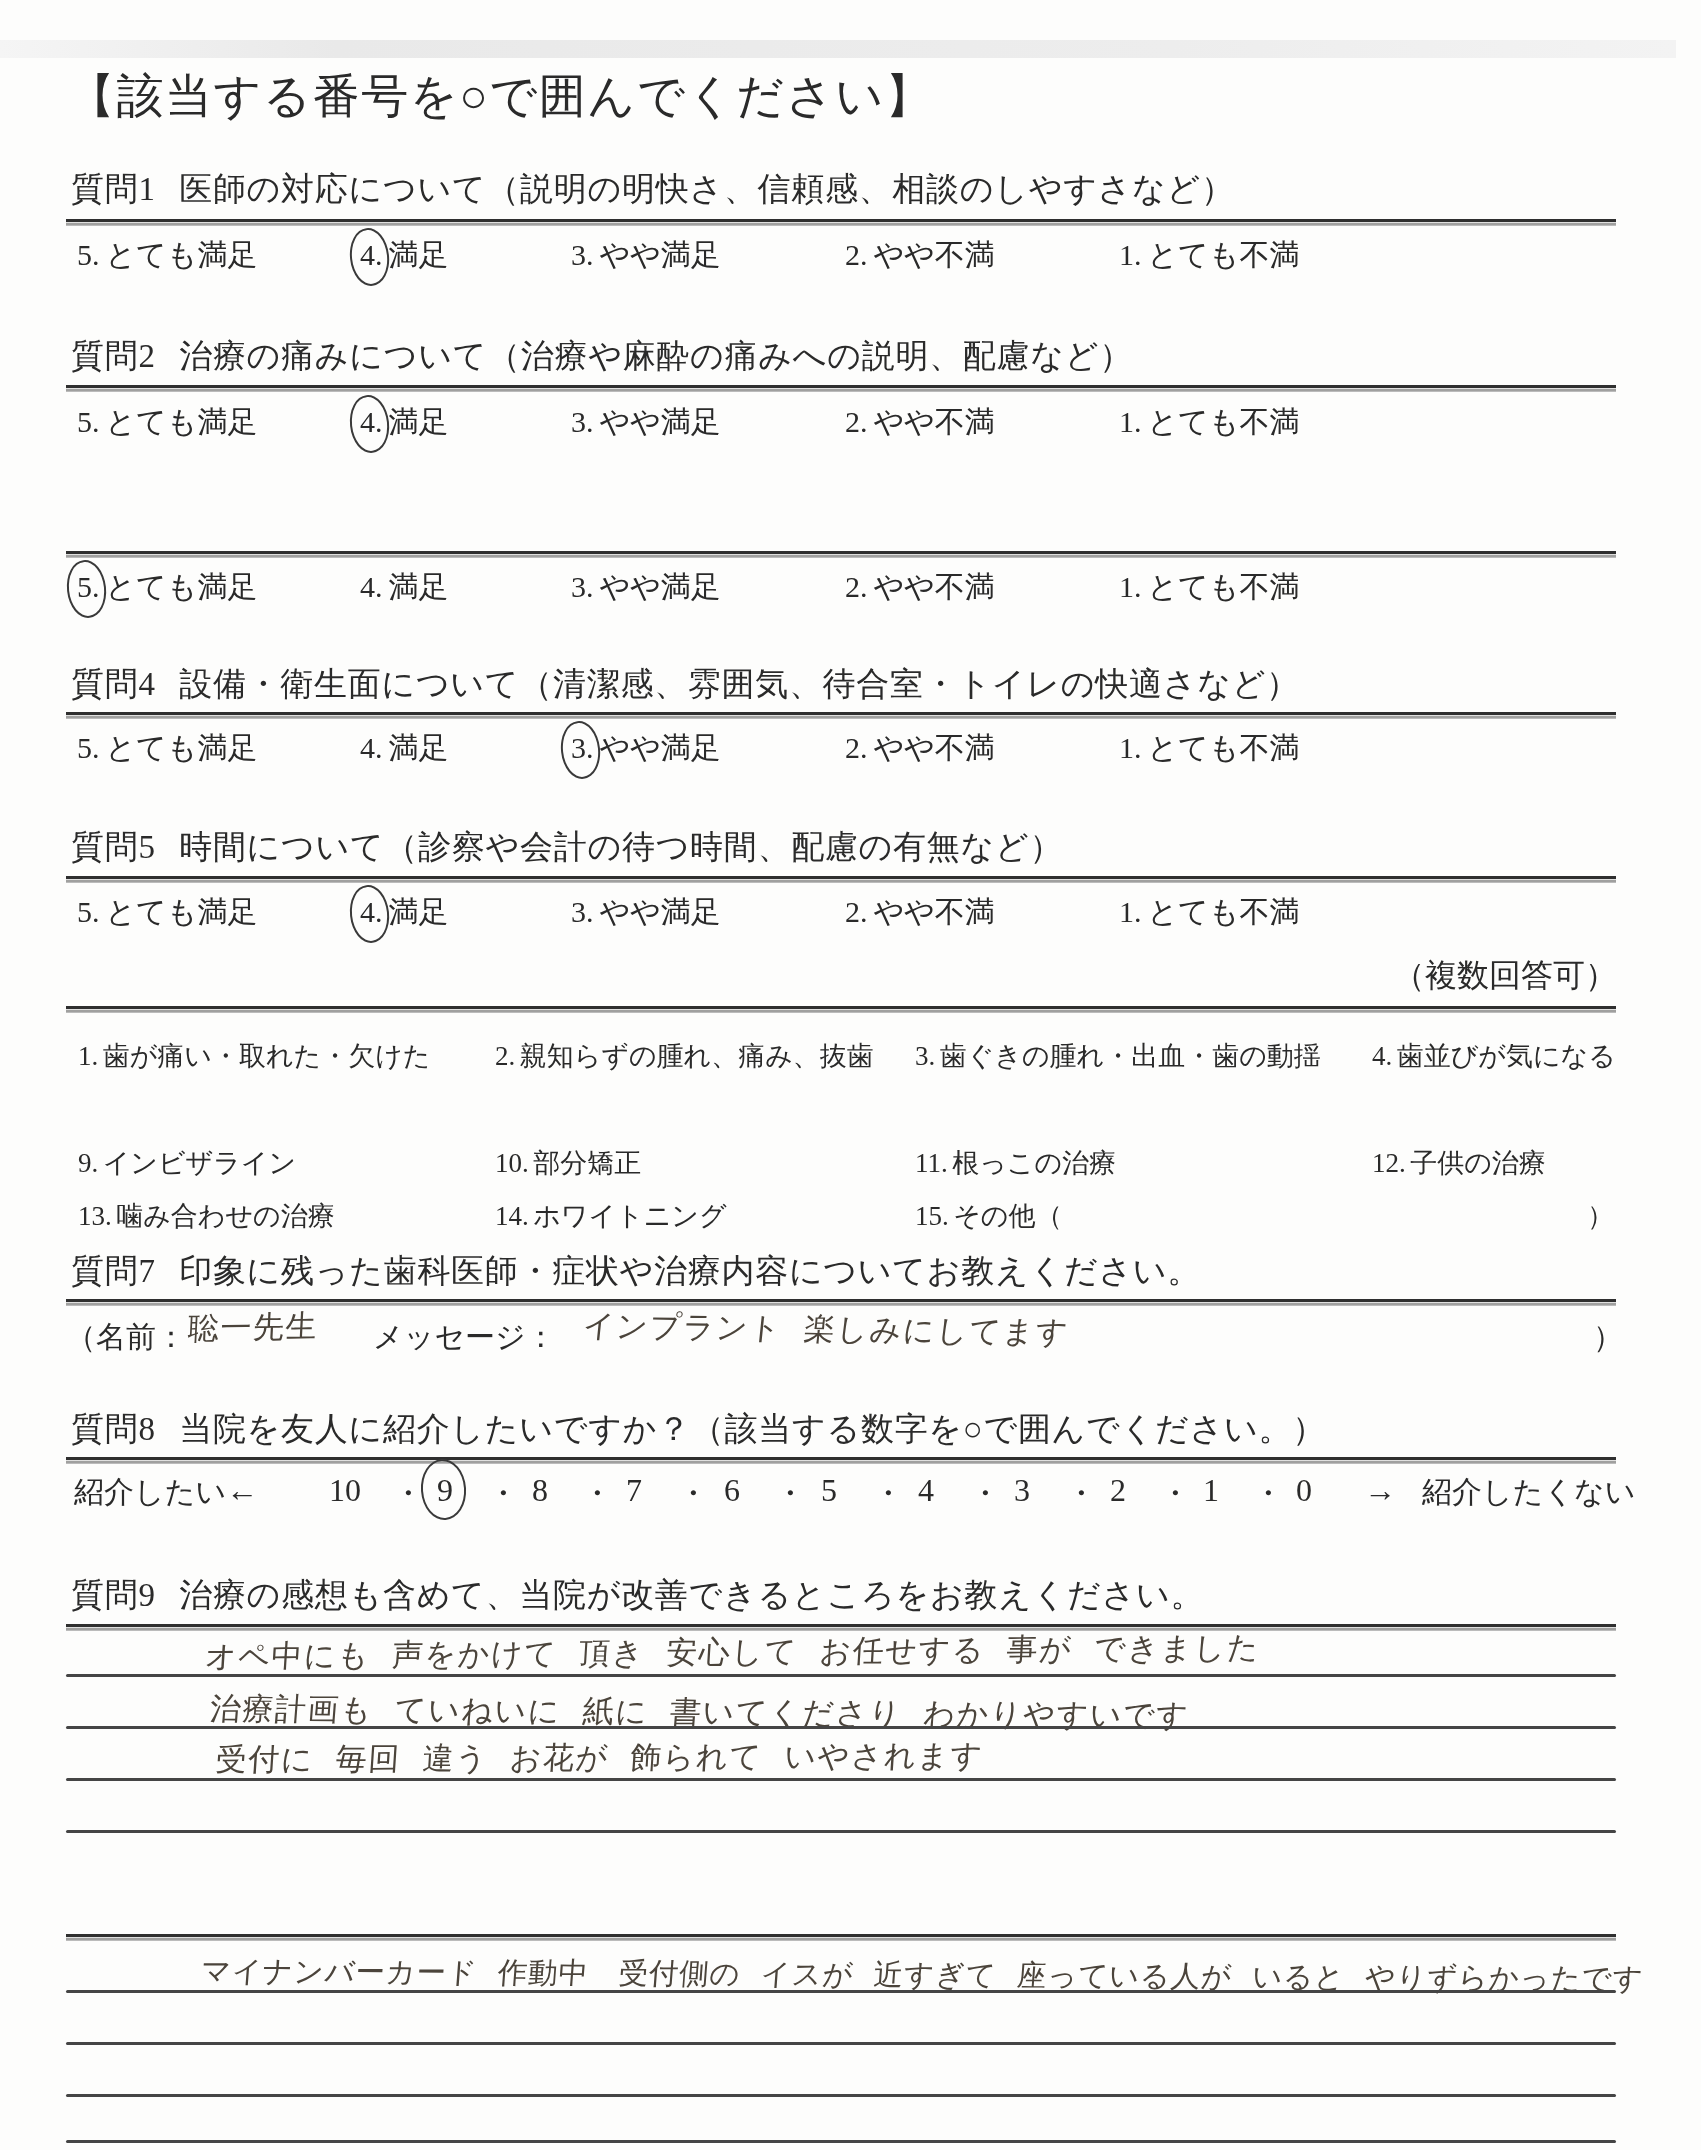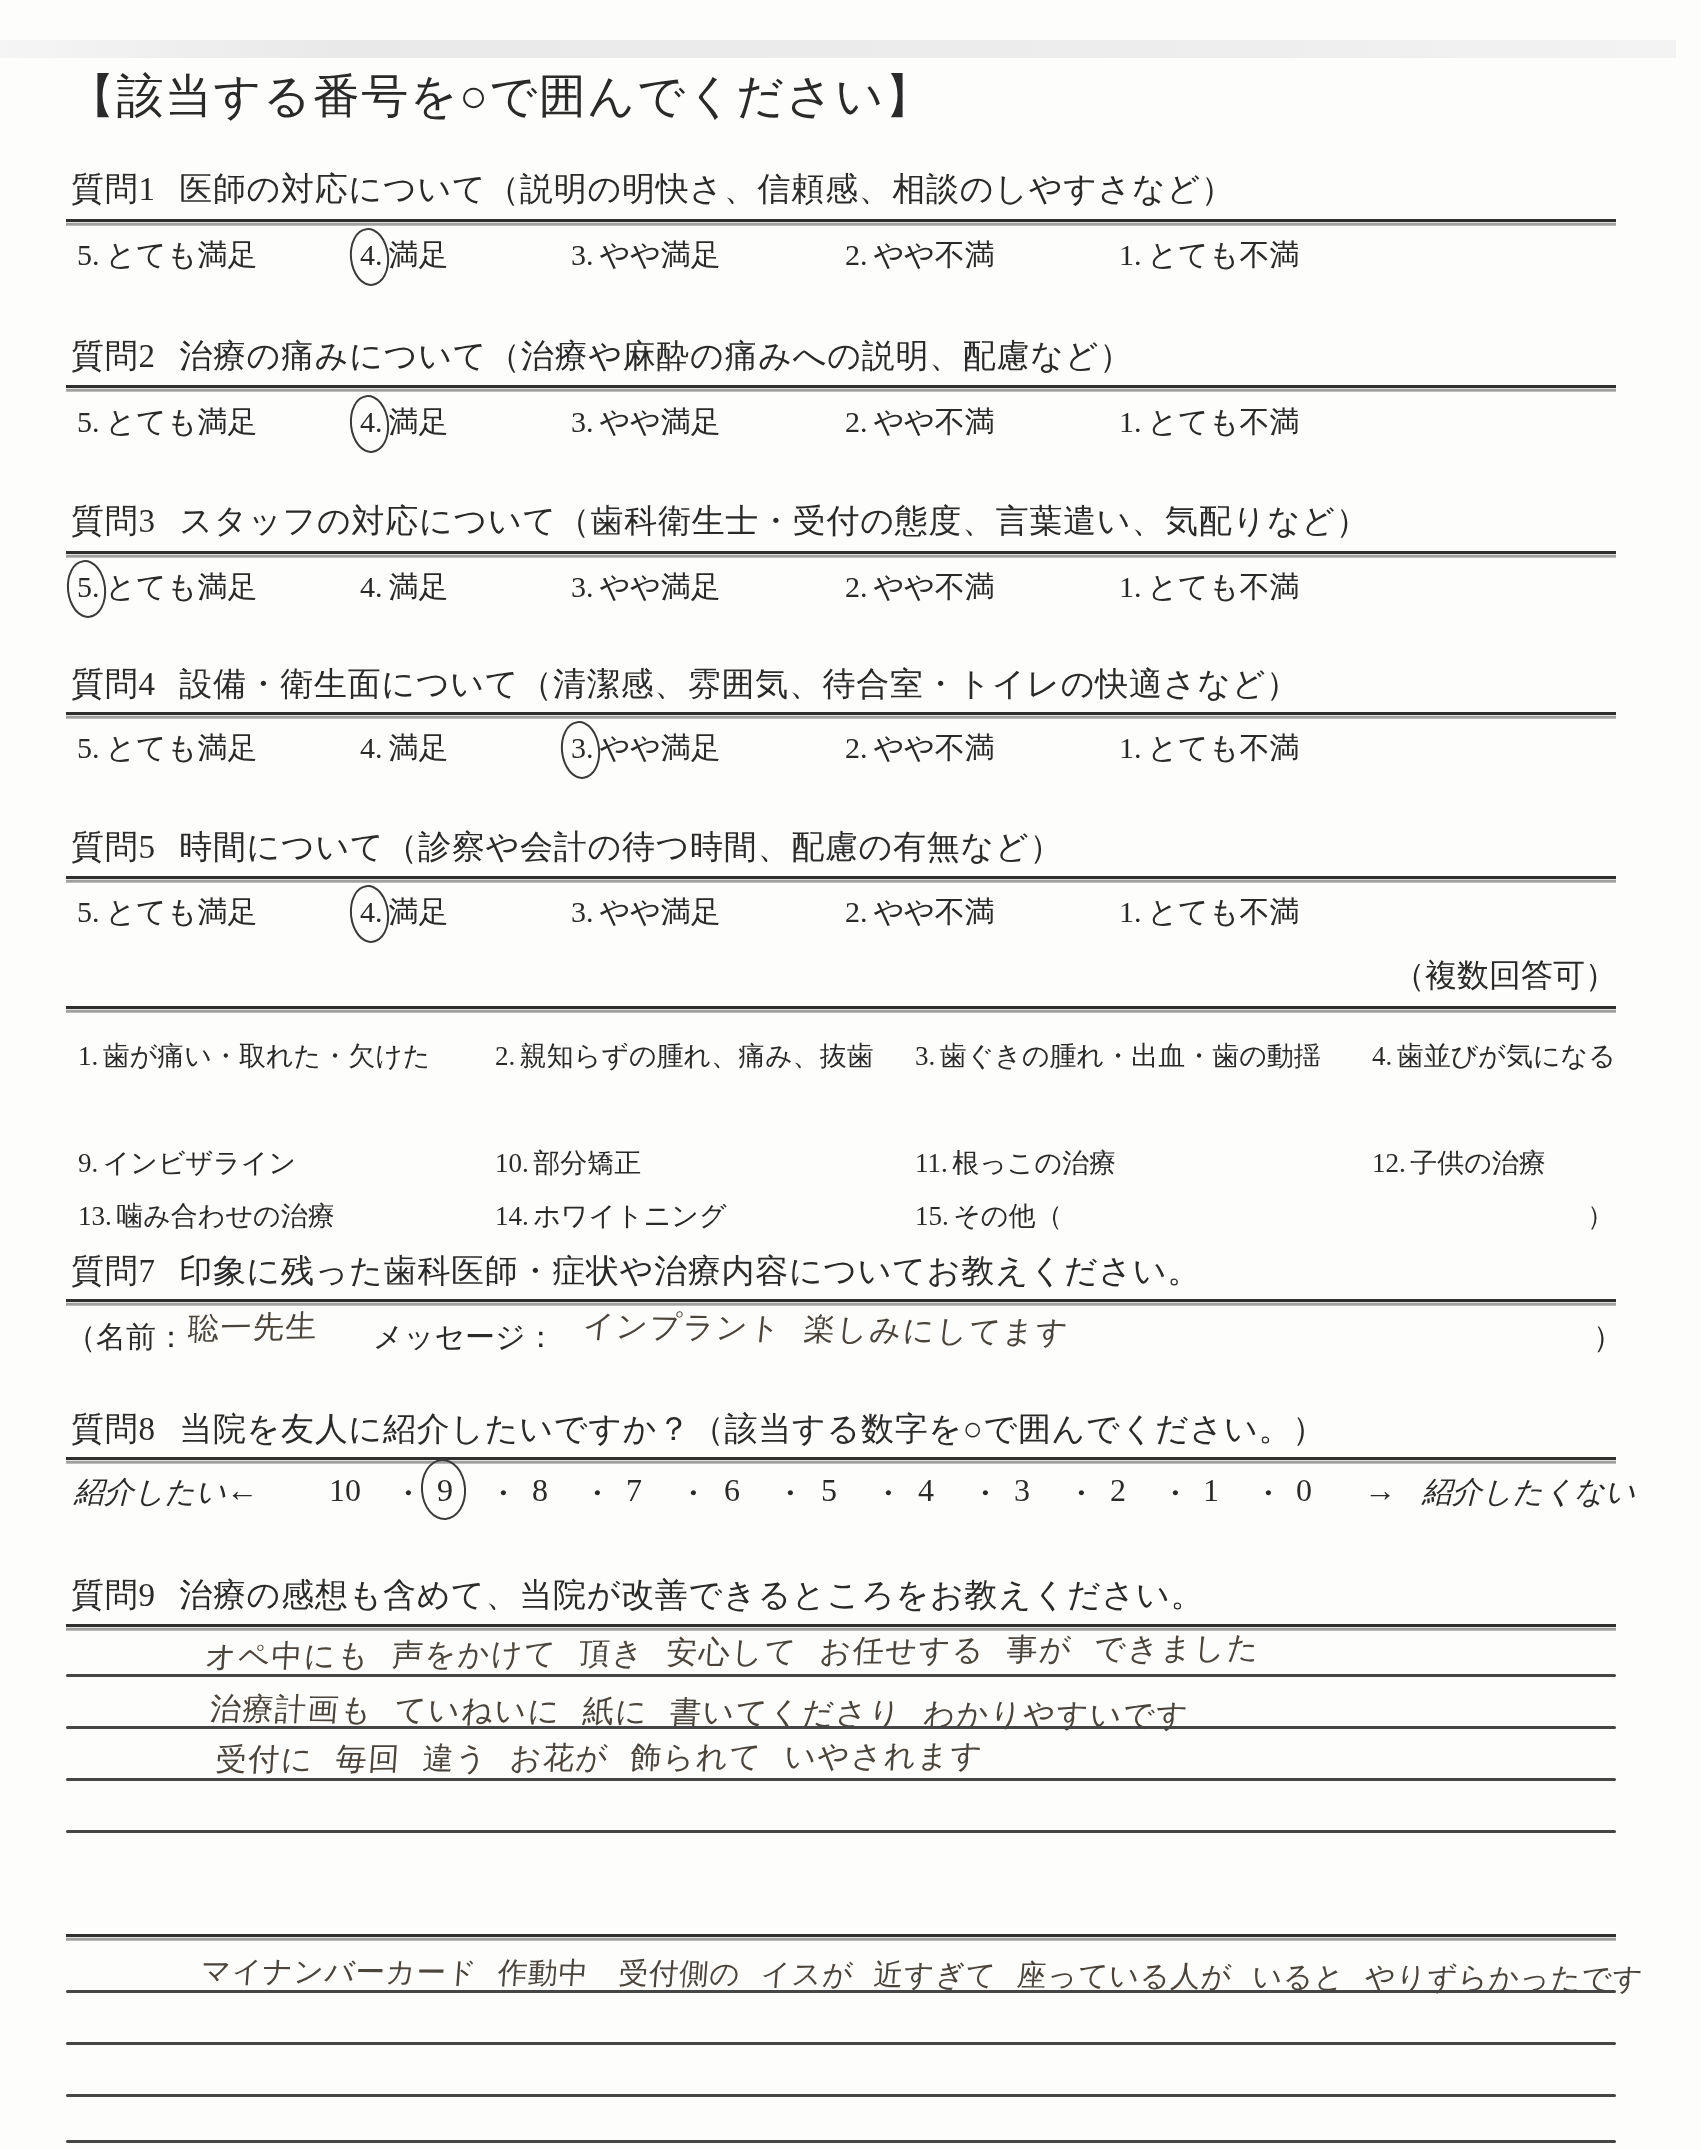--- a/index.html
+++ b/index.html
@@ -45,21 +45,21 @@
     position:absolute;left:66px;width:1550px;height:3px;
     background:#454545;border-radius:1.5px;
   }
   .hw{
     position:absolute;top:0;
     font-family:"DejaVu Sans","Liberation Sans",sans-serif;
     font-size:31px;color:#4b443b;letter-spacing:1.5px;word-spacing:10.3px;
     white-space:nowrap;transform-origin:left center;
   }
   .scaleitem{position:absolute;top:0;font-size:32px;white-space:nowrap;}
-  .scalelabel{font-size:30px;font-style:italic;}
+  .scalelabel{font-size:30px;}
   .circ9{display:inline-block;position:relative;}
   .circ9::after{
     content:"";position:absolute;left:-16px;right:-13.3px;top:-13.3px;bottom:-10.3px;
     border:2.6px solid #3a3a3a;border-radius:50%;transform:rotate(-4deg);
   }
   .parenclose{position:absolute;top:0;font-size:30px;}
 </style>
 </head>
 <body>
 
@@ -86,23 +86,20 @@
   </div>
   <div class="rule" style="top:385px"></div>
   <div class="optrow" style="top:402px">
     <span class="opt" style="left:77px"><span class="onum">5.</span><span>とても満足</span></span>
     <span class="opt" style="left:360px"><span class="onum circled">4.</span><span>満足</span></span>
     <span class="opt" style="left:571px"><span class="onum">3.</span><span>やや満足</span></span>
     <span class="opt" style="left:845px"><span class="onum">2.</span><span>やや不満</span></span>
     <span class="opt" style="left:1119px"><span class="onum">1.</span><span>とても不満</span></span>
   </div>
 
-  <div class="qhead" style="top:499px">
-    <span class="qlabel">質問3</span><span class="qtitle">スタッフの対応について（歯科衛生士・受付の態度、言葉遣い、気配りなど）</span>
-  </div>
   <div class="rule" style="top:551px"></div>
   <div class="optrow" style="top:567px">
     <span class="opt" style="left:77px"><span class="onum circled">5.</span><span>とても満足</span></span>
     <span class="opt" style="left:360px"><span class="onum">4.</span><span>満足</span></span>
     <span class="opt" style="left:571px"><span class="onum">3.</span><span>やや満足</span></span>
     <span class="opt" style="left:845px"><span class="onum">2.</span><span>やや不満</span></span>
     <span class="opt" style="left:1119px"><span class="onum">1.</span><span>とても不満</span></span>
   </div>
 
   <div class="qhead" style="top:662px">

